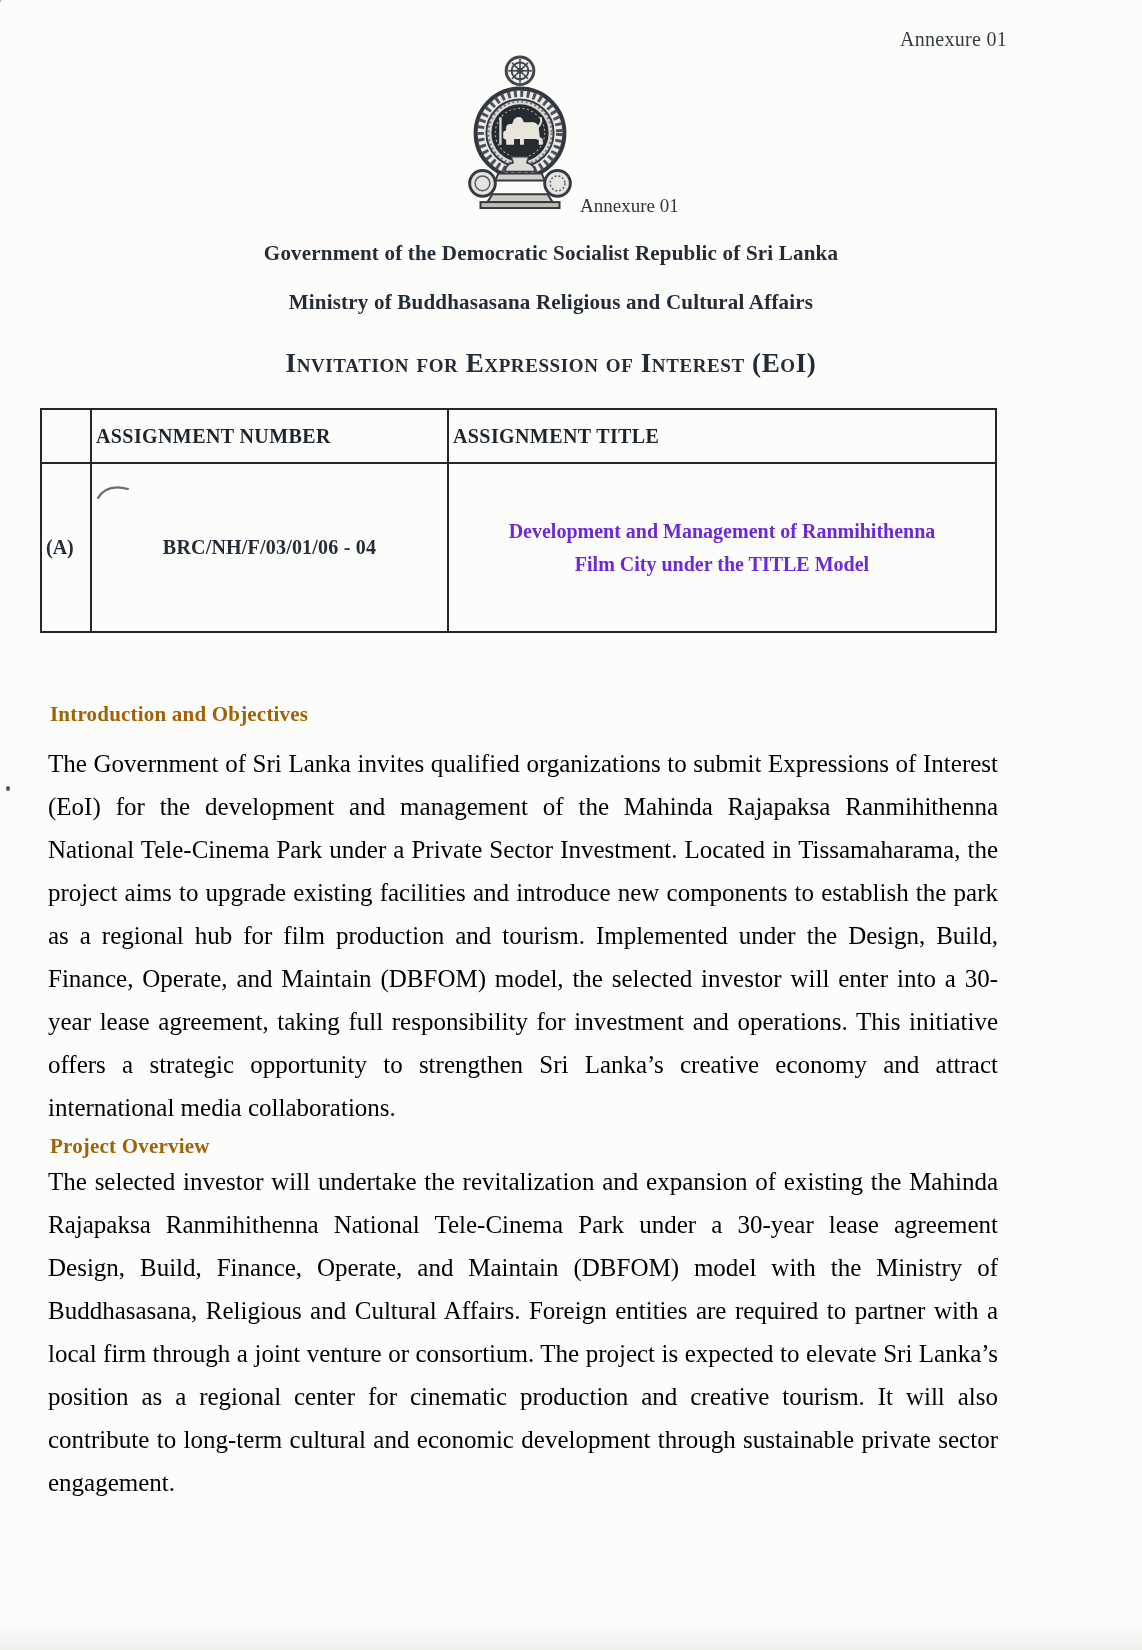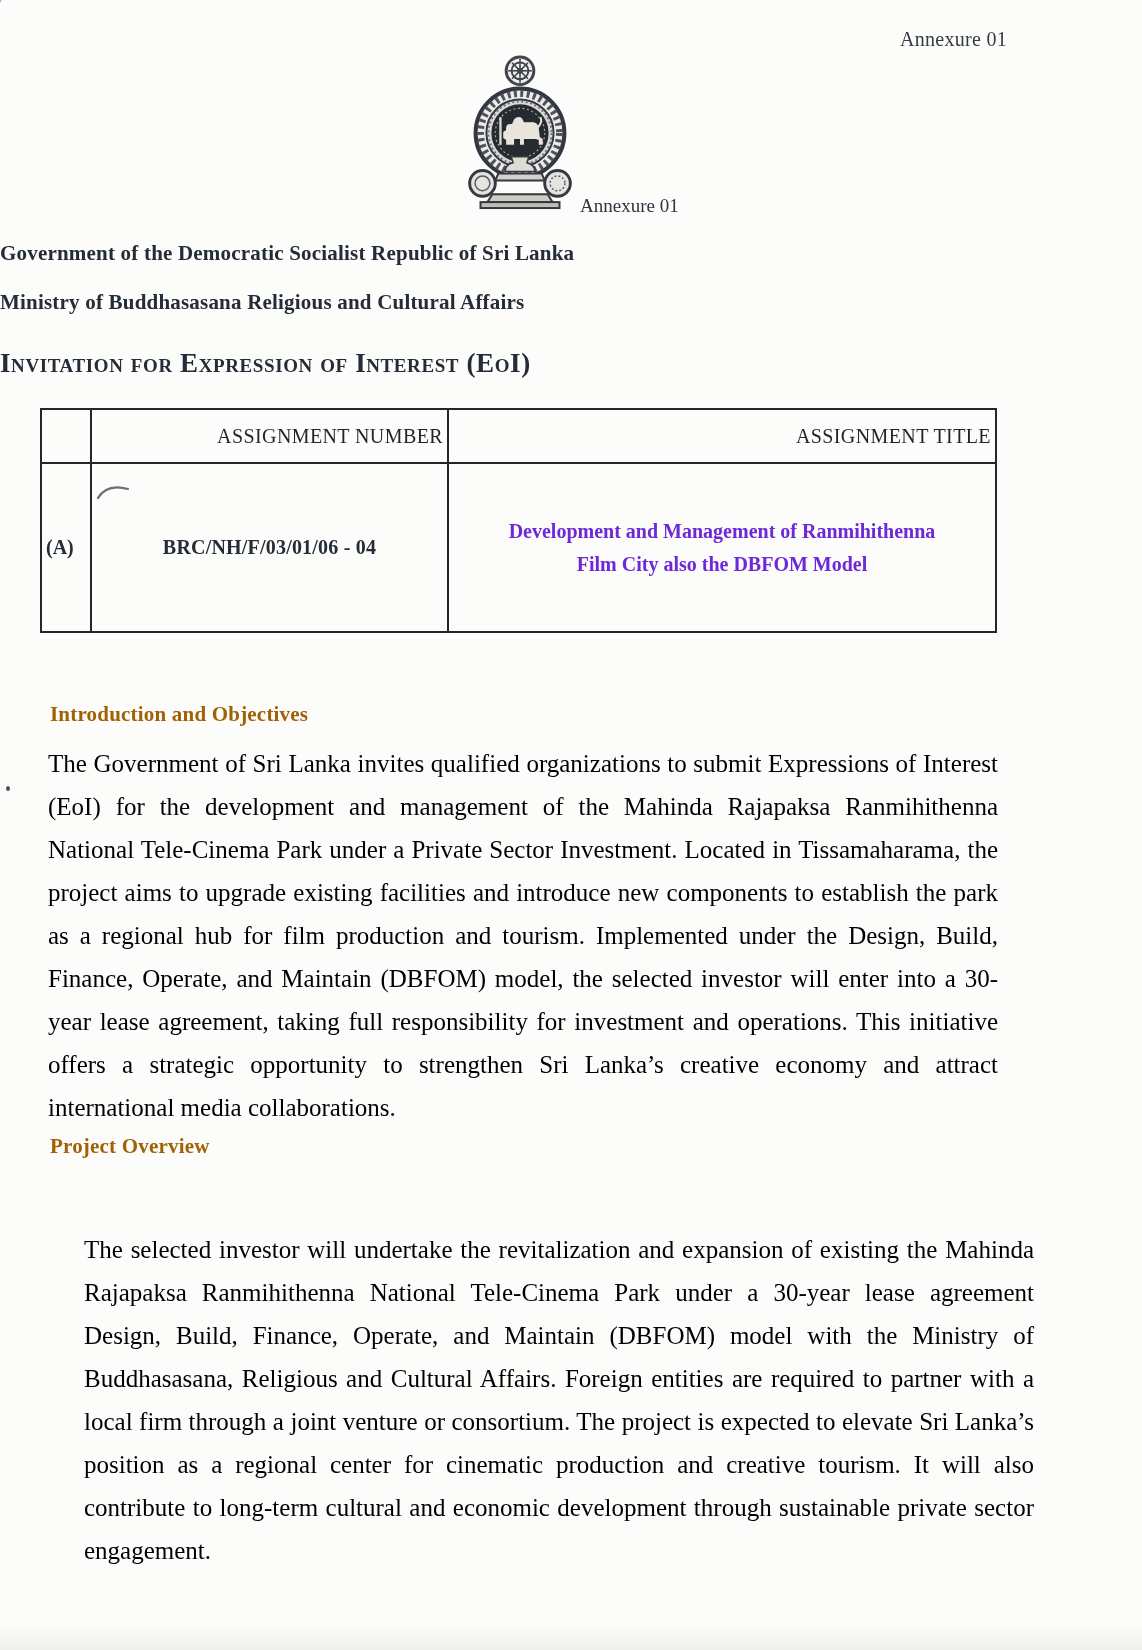--- a/index.html
+++ b/index.html
@@ -10,59 +10,59 @@
     color:#242c38;
   }
   .abs{position:absolute;}
   
   .annexure-corner{
     top:28px;left:900px;width:115px;
     font-size:20px;letter-spacing:.3px;color:#333b46;
   }
   .emblem-wrap{top:54px;left:462px;width:116px;height:158px;}
   .emblem-caption{top:195px;left:580px;font-size:19px;color:#2e3540;}
-  .center-band{left:0;width:1046px;text-align:left;}
+  .center-band{left:0;width:1046px;text-align:center;padding-left:28px;}
   .gov-line{top:241px;font-weight:bold;font-size:21px;letter-spacing:.2px;}
   .ministry-line{top:290px;font-weight:bold;font-size:21px;letter-spacing:.2px;}
   .eoi-line{
     top:348px;font-weight:bold;font-size:27px;letter-spacing:.6px;
     font-variant:small-caps;
   }
   
   .assignment-table{
     top:408px;left:40px;width:955px;height:217px;
     border-collapse:collapse;table-layout:fixed;
   }
   .assignment-table td{
     border:2px solid #22262d;
     vertical-align:middle;
     padding:2px 4px;
   }
   .assignment-table .hdr{
-    height:48px;text-align:right;font-weight:normal;font-size:20px;
+    height:48px;text-align:left;font-weight:bold;font-size:20px;
     letter-spacing:.4px;color:#1e242e;
   }
   .assignment-table .bodyrow td{height:163px;}
   .cell-index{font-weight:bold;font-size:20px;padding-left:6px;}
   .cell-number{font-weight:bold;font-size:20px;text-align:center;letter-spacing:.2px;margin-top:20px;}
   .cell-title{
     font-weight:bold;font-size:20px;text-align:center;line-height:33px;
     padding-bottom:26px;color:#6d28d9;
   }
   
   .section-heading{font-weight:bold;font-size:21px;letter-spacing:.2px;color:#a16207;}
   .intro-heading{top:702px;left:50px;}
   .overview-heading{top:1134px;left:50px;}
   .body-par{
     left:48px;width:950px;
     font-size:25px;line-height:43px;text-align:justify;
     color:#000000;
   }
   .intro-par{top:742px;}
-  .overview-par{top:1228px;margin-left:36px;}
+  .overview-par{top:1160px;}
   
   .corner-curl{
     top:-8px;left:4px;width:2px;height:84px;
     background:linear-gradient(180deg,#8f959e 0%,rgba(190,193,199,0) 90%);
     transform:rotate(30deg);transform-origin:top left;opacity:.8;
   }
   .margin-dot{
     top:786px;left:6px;width:4px;height:5px;border-radius:50%;
     background:#4a5059;
   }
@@ -135,21 +135,21 @@
       <tr>
     <td class="hdr"></td>
     <td class="hdr">ASSIGNMENT NUMBER</td>
     <td class="hdr">ASSIGNMENT TITLE</td>
   </tr>
   <tr class="bodyrow">
     <td class="cell-index">(A)</td>
     <td class="cell-number">BRC/NH/F/03/01/06 - 04</td>
     <td class="cell-title">
       <div>Development and Management of Ranmihithenna</div>
-      <div>Film City also the DBFOM Model</div>
+      <div>Film City under the TITLE Model</div>
     </td>
   </tr>
 </tbody>
   </table>
 
 <svg class="abs pen-tick" viewBox="0 0 36 22">
   <path d="M2 17 Q11 2 32 8" stroke="#6a6e74" stroke-width="2.2" fill="none" stroke-linecap="round"></path>
 </svg>
 
 <div class="abs margin-dot"></div>

